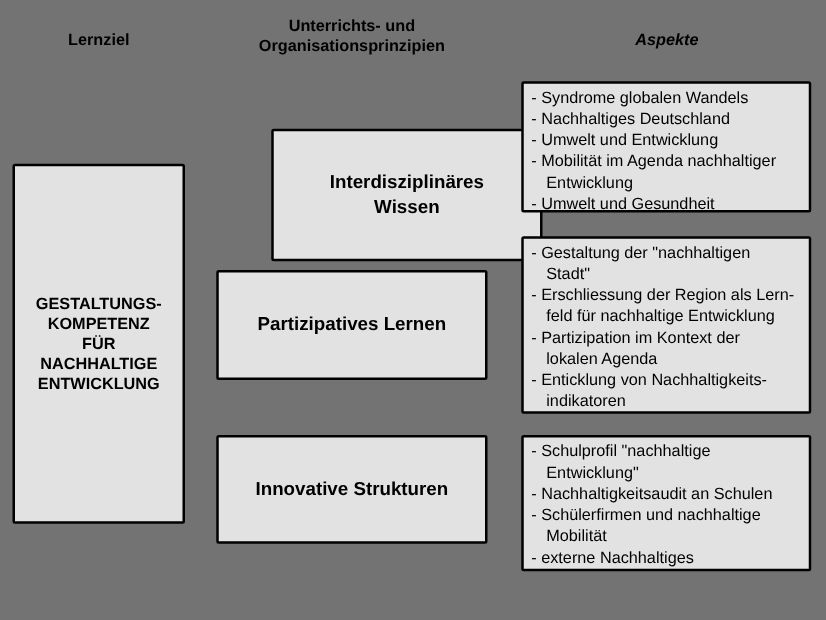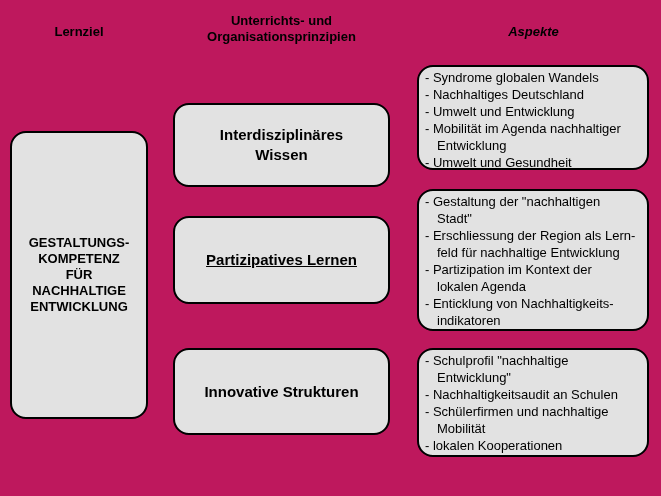--- a/index.html
+++ b/index.html
@@ -1,55 +1,55 @@
 <!DOCTYPE html>
 <html><head>
 <meta charset="utf-8">
 <style>
   html, body { margin: 0; padding: 0; }
   body { font-family: "Liberation Sans", "DejaVu Sans", sans-serif; }
   .canvas {
     position: relative;
     width: 661px;
     height: 496px;
-    background: #be185d;
+    background: #737373;
     overflow: hidden;
   }
   .col-header {
     position: absolute;
     text-align: center;
     font-weight: bold;
     font-size: 13px;
     line-height: 16px;
     color: #000;
     white-space: pre-line;
   }
   .hdr-lernziel   { left: 10px;  top: 24px;  width: 138px; }
   .hdr-prinzipien { left: 158px; top: 13px;  width: 247px; }
   .hdr-aspekte    { left: 417px; top: 24px;  width: 233px; font-style: italic; }
   .box {
     position: absolute;
     background: #e2e2e2;
     border: 2px solid #000;
-    border-radius: 16px;
+    border-radius: 2px;
     box-sizing: border-box;
     color: #000;
   }
   .center-box {
     display: flex;
     align-items: center;
     justify-content: center;
     text-align: center;
     font-weight: bold;
     white-space: pre-line;
   }
   .goal-box  { left: 10px; top: 131px; width: 138px; height: 288px; font-size: 13px; line-height: 16px; }
   .principle-box { left: 173px; width: 217px; font-size: 15px; line-height: 20px; }
-  .p-box-0 { top: 103px; height: 84px; }
-  .p-box-1 { top: 216px; height: 88px; text-decoration: underline; }
+  .p-box-0 { top: 103px; height: 106px; margin-left: 44px; }
+  .p-box-1 { top: 216px; height: 88px; }
   .p-box-2 { top: 327px; height: 87px; margin-top: 21px; }
   .aspect-box { left: 417px; width: 232px; font-size: 13px; padding: 2px 5px 2px 6px; }
   .a-box-0 { top: 65px;  height: 105px; }
   .a-box-1 { top: 189px; height: 142px; }
   .a-box-2 { top: 348px; height: 109px; }
   .bullet {
     white-space: pre-line;
     line-height: 17px;
     padding-left: 12px;
     text-indent: -12px;
@@ -107,16 +107,16 @@
     <div class="bullet">- Enticklung von Nachhaltigkeits-
 indikatoren</div>
   </div>
 
   <div class="box aspect-box a-box-2">
     <div class="bullet">- Schulprofil "nachhaltige
 Entwicklung"</div>
     <div class="bullet">- Nachhaltigkeitsaudit an Schulen</div>
     <div class="bullet">- Schülerfirmen und nachhaltige
 Mobilität</div>
-    <div class="bullet">- lokalen Kooperationen</div>
+    <div class="bullet">- externe Nachhaltiges</div>
   </div>
 
 </div>
 
 </body></html>

